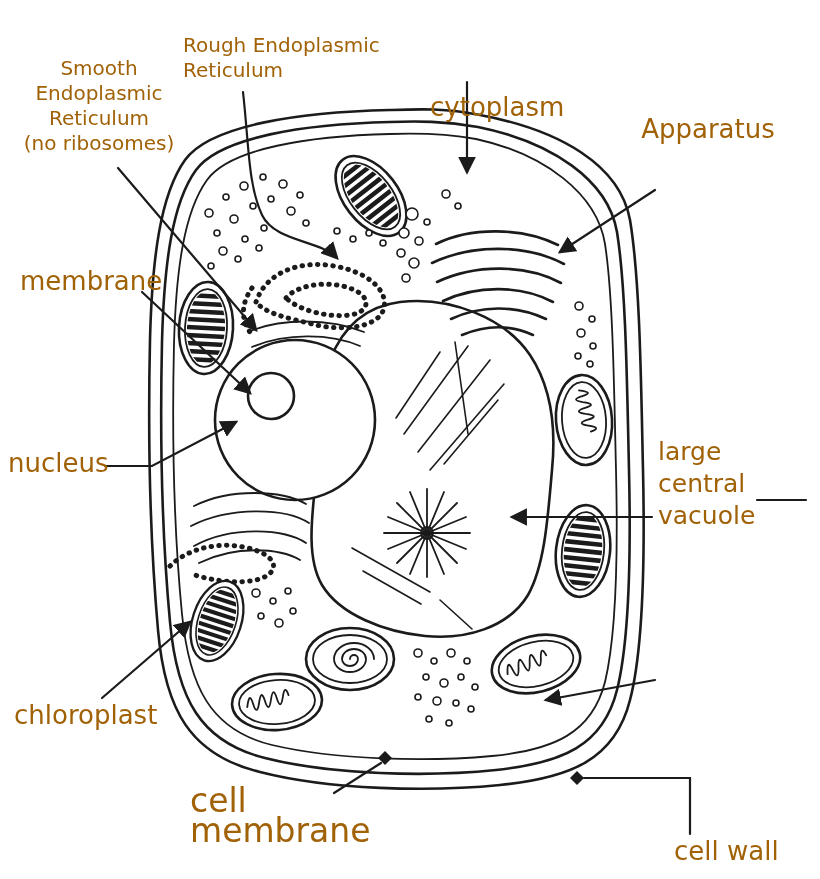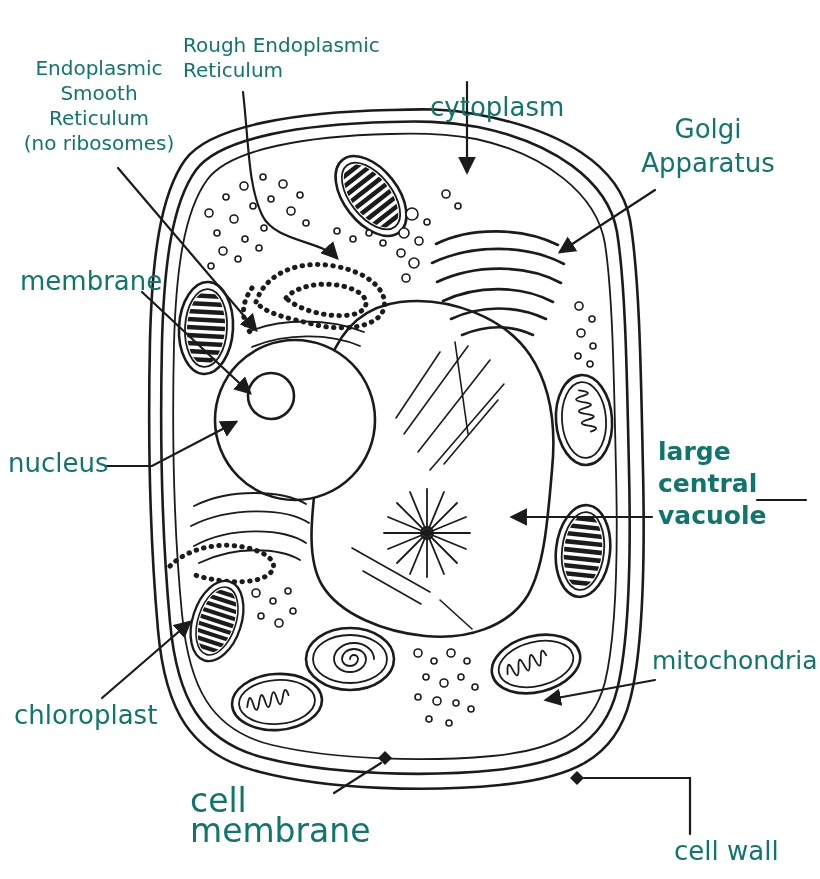--- a/index.html
+++ b/index.html
@@ -1,29 +1,29 @@
 <!DOCTYPE html>
 <html><head>
 <meta charset="utf-8">
 <style>
   html,body{margin:0;padding:0;background:#ffffff;}
   .stage{
     position:relative;width:820px;height:879px;background:#ffffff;overflow:hidden;
     font-family:"DejaVu Sans", sans-serif;color:#1b1b1b;
   }
   .stage svg{position:absolute;left:0;top:0;}
-  .label{position:absolute;color:#0f766e;white-space:nowrap;}
+  .label{position:absolute;color:#a16207;white-space:nowrap;}
   .label.block{white-space:normal;}
   #lbl-smooth    {left:10px;  top:56px;  width:178px; text-align:center; font-size:20px; line-height:25px;}
   #lbl-rough     {left:183px; top:33px;  width:220px; text-align:left;   font-size:20px; line-height:25px;}
   #lbl-cyto      {left:430px; top:44px;  font-size:26px;margin-top:48px;}
   #lbl-golgi     {left:640px; top:112px; width:136px; text-align:center; font-size:26px; line-height:34px;}
   #lbl-nucleolus {left:20px;  top:266px; font-size:26px;}
   #lbl-nucleus   {left:8px;   top:448px; font-size:26px;}
-  #lbl-vacuole   {left:658px; top:436px; font-size:25px; line-height:32px; text-align:left;font-weight:bold;}
+  #lbl-vacuole   {left:658px; top:436px; font-size:25px; line-height:32px; text-align:left;}
   #lbl-chloro    {left:14px;  top:700px; font-size:26px;text-align:right;}
   #lbl-mito      {left:652px; top:646px; font-size:25px;}
   #lbl-membrane  {left:190px; top:786px; width:140px; font-size:33px; line-height:30px;}
   #lbl-wall      {left:674px; top:836px; font-size:26px;}
 
   
   .o1{fill:none;stroke:#1b1b1b;stroke-width:1.8;stroke-linecap:round;stroke-linejoin:round;}
   .o2{fill:none;stroke:#1b1b1b;stroke-width:2.6;stroke-linecap:round;stroke-linejoin:round;}
   .thin{fill:none;stroke:#1b1b1b;stroke-width:1.6;stroke-linecap:round;}
   .fillw{fill:#ffffff;}
@@ -225,51 +225,49 @@
     <path class="lead" marker-end="url(#arrow)" d="M 655,680 L 546,700"></path>
     <path class="lead" marker-end="url(#arrow)" d="M 102,698 L 190,622"></path>
     <path class="lead" d="M 334,793 L 381,763"></path>
     <path class="dia" d="M 385,751 L 392,758 L 385,765 L 378,758 Z"></path>
     <path class="lead" d="M 584,778 L 690,778 L 690,834"></path>
     <path class="dia" d="M 577,771 L 584,778 L 577,785 L 570,778 Z"></path>
   </g>
 </svg>
 
 <div class="label block" id="lbl-smooth">
+  <div>Smooth</div>
   <div>Endoplasmic</div>
-  <div>Smooth</div>
   <div>Reticulum</div>
   <div>(no ribosomes)</div>
 </div>
 
 <div class="label block" id="lbl-rough">
   <div>Rough Endoplasmic</div>
   <div>Reticulum</div>
 </div>
 
 <div class="label" id="lbl-cyto">cytoplasm</div>
 
 <div class="label block" id="lbl-golgi">
-  <div>Golgi</div>
   <div>Apparatus</div>
 </div>
 
 <div class="label" id="lbl-nucleolus">membrane</div>
 
 <div class="label" id="lbl-nucleus">nucleus</div>
 
 <div class="label block" id="lbl-vacuole">
   <div>large</div>
   <div>central</div>
   <div>vacuole</div>
 </div>
 
 <div class="label" id="lbl-chloro">chloroplast</div>
 
-<div class="label" id="lbl-mito">mitochondria</div>
 
 <div class="label block" id="lbl-membrane">
   <div>cell</div>
   <div>membrane</div>
 </div>
 
 <div class="label" id="lbl-wall">cell wall</div>
 
 </div>
 

